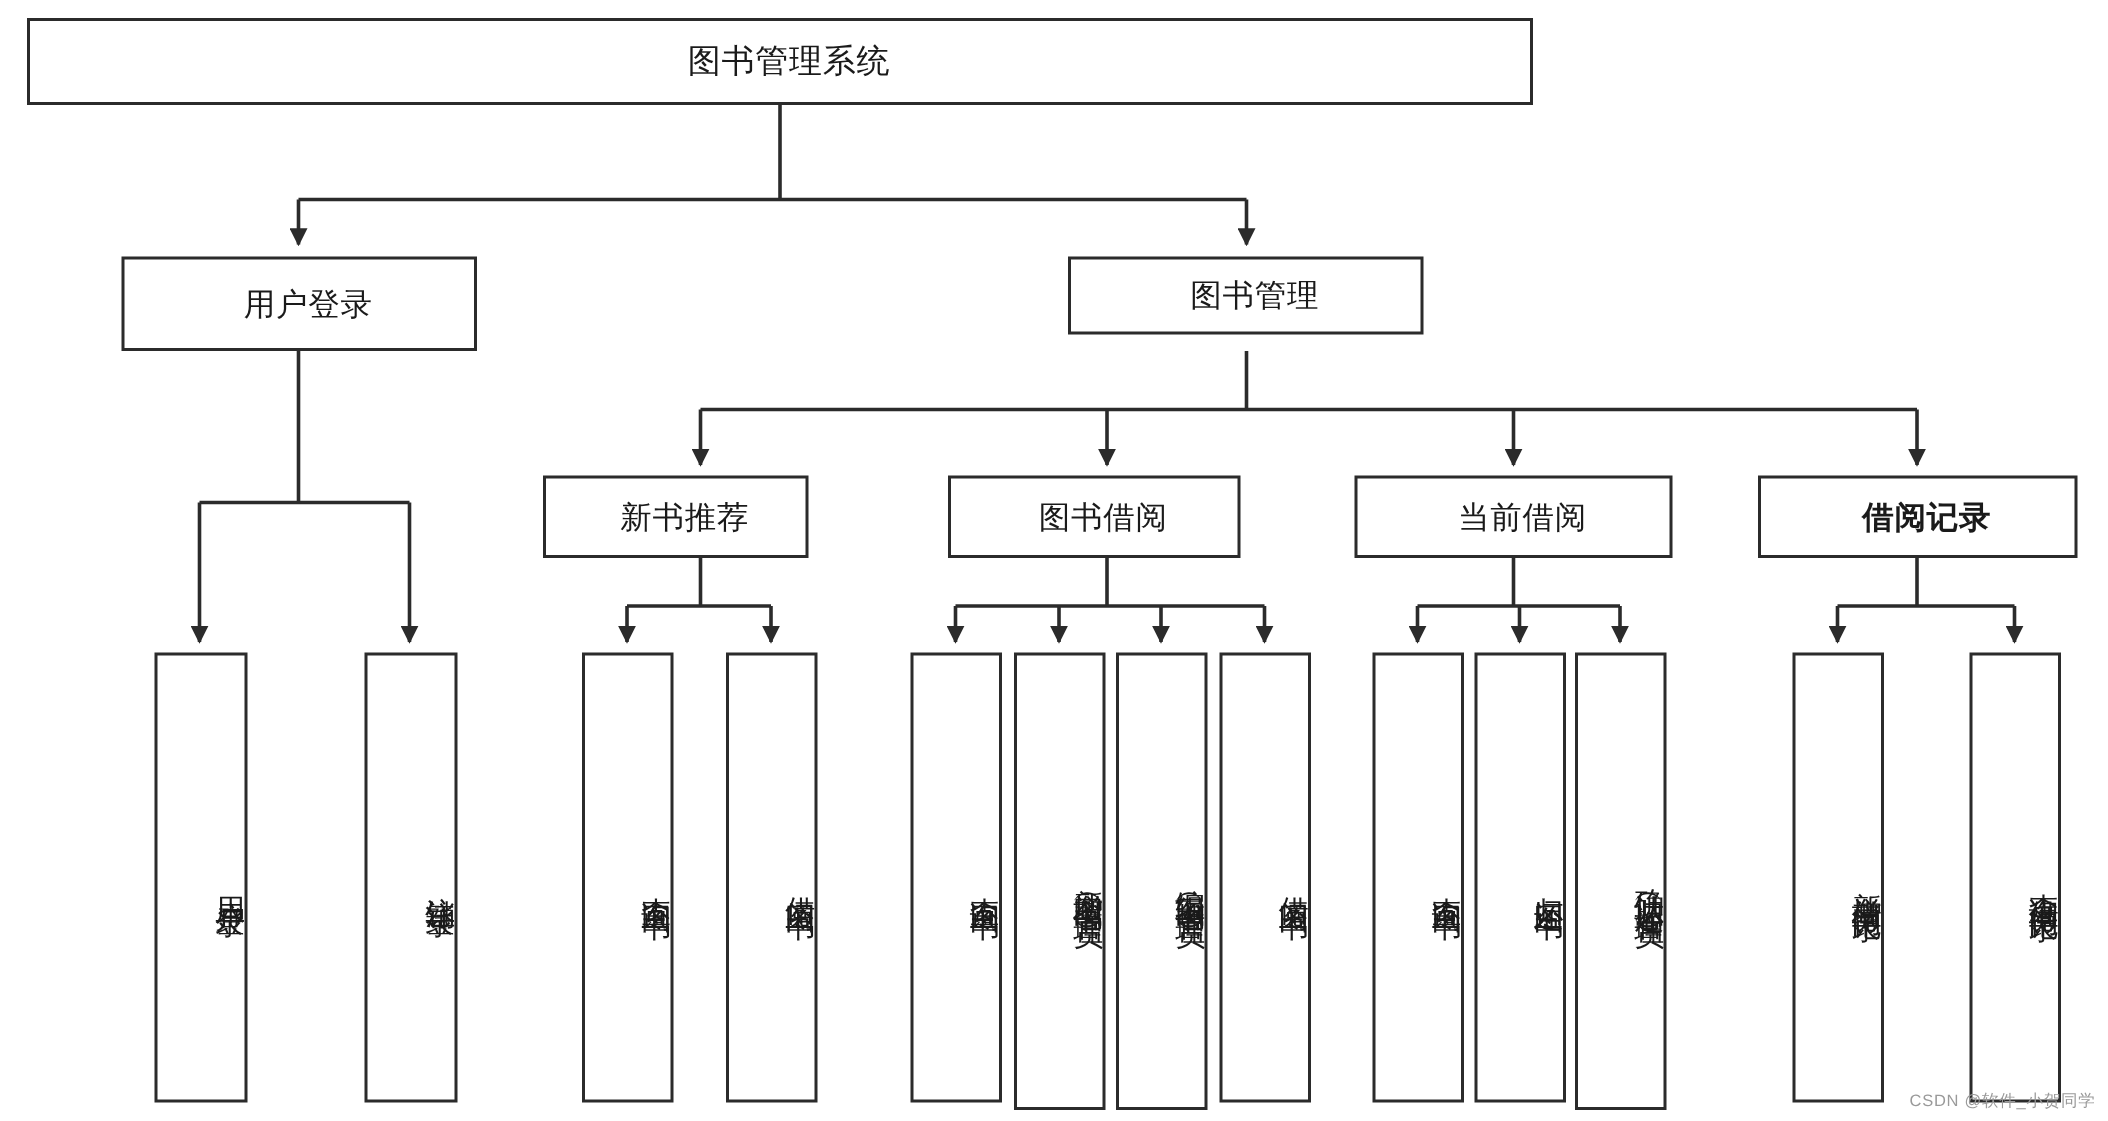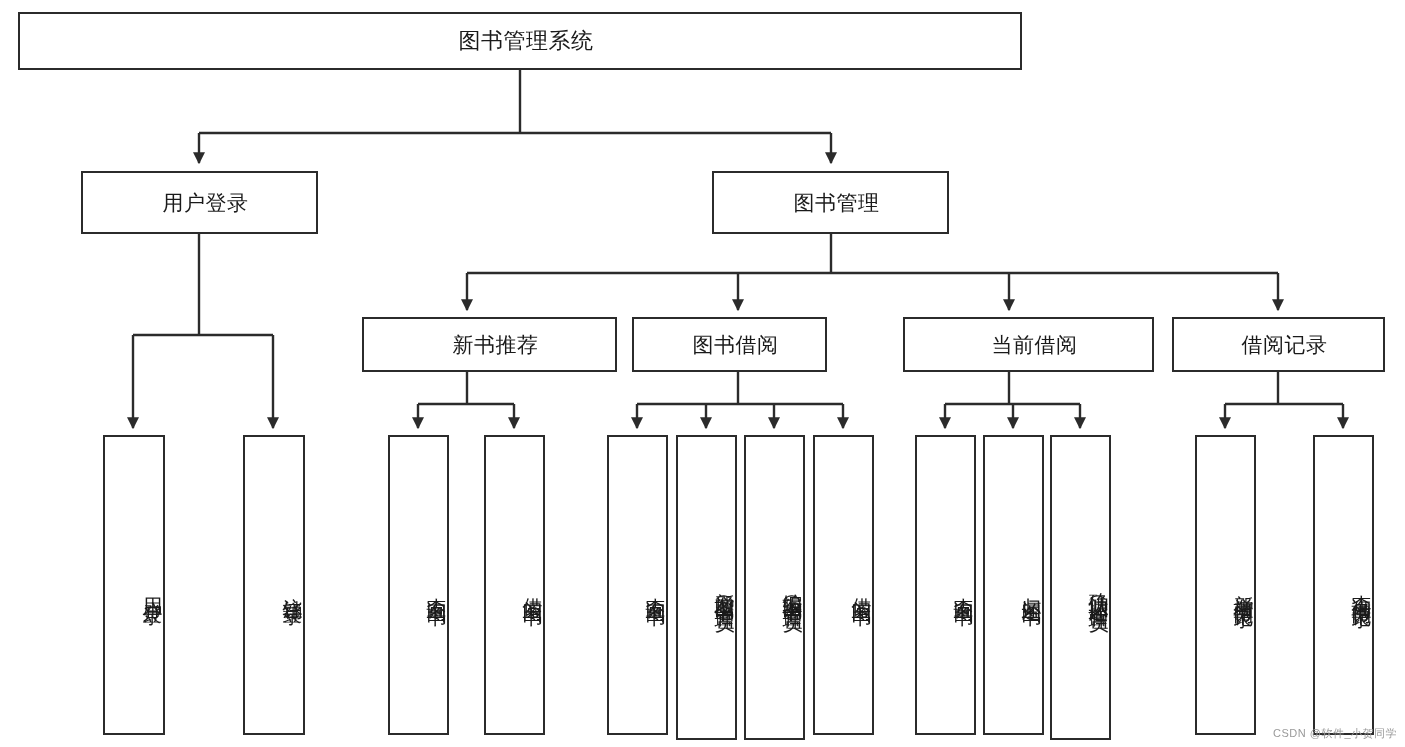--- a/index.html
+++ b/index.html
@@ -123,34 +123,34 @@
     </g>
   </svg>
 
   <div class="node horiz" id="root-node" style="left:18px; top:12px; width:1004px; height:58px;">
     <span>图书管理系统</span>
   </div>
 
   <div class="node horiz" style="left:81px; top:171px; width:237px; height:63px;">
     <span>用户登录</span>
   </div>
-  <div class="node horiz" style="left:712px; top:171px; width:237px; height:63px;text-align:right;">
+  <div class="node horiz" style="left:712px; top:171px; width:237px; height:52px;text-align:right;">
     <span>图书管理</span>
   </div>
 
-  <div class="node horiz" style="left:362px; top:317px; width:255px; height:55px;">
+  <div class="node horiz" style="left:362px; top:317px; width:177px; height:55px;">
     <span>新书推荐</span>
   </div>
   <div class="node horiz" style="left:632px; top:317px; width:195px; height:55px;">
     <span>图书借阅</span>
   </div>
-  <div class="node horiz" style="left:903px; top:317px; width:251px; height:55px;">
+  <div class="node horiz" style="left:903px; top:317px; width:212px; height:55px;">
     <span>当前借阅</span>
   </div>
-  <div class="node horiz" style="left:1172px; top:317px; width:213px; height:55px;">
+  <div class="node horiz" style="left:1172px; top:317px; width:213px; height:55px;font-weight:bold;">
     <span>借阅记录</span>
   </div>
 
   <div class="node vert" style="left:103px; top:435px; width:62px; height:300px;">
     <span class="vlabel">用户登录</span>
   </div>
   <div class="node vert" style="left:243px; top:435px; width:62px; height:300px;">
     <span class="vlabel">注销登录</span>
   </div>
 

